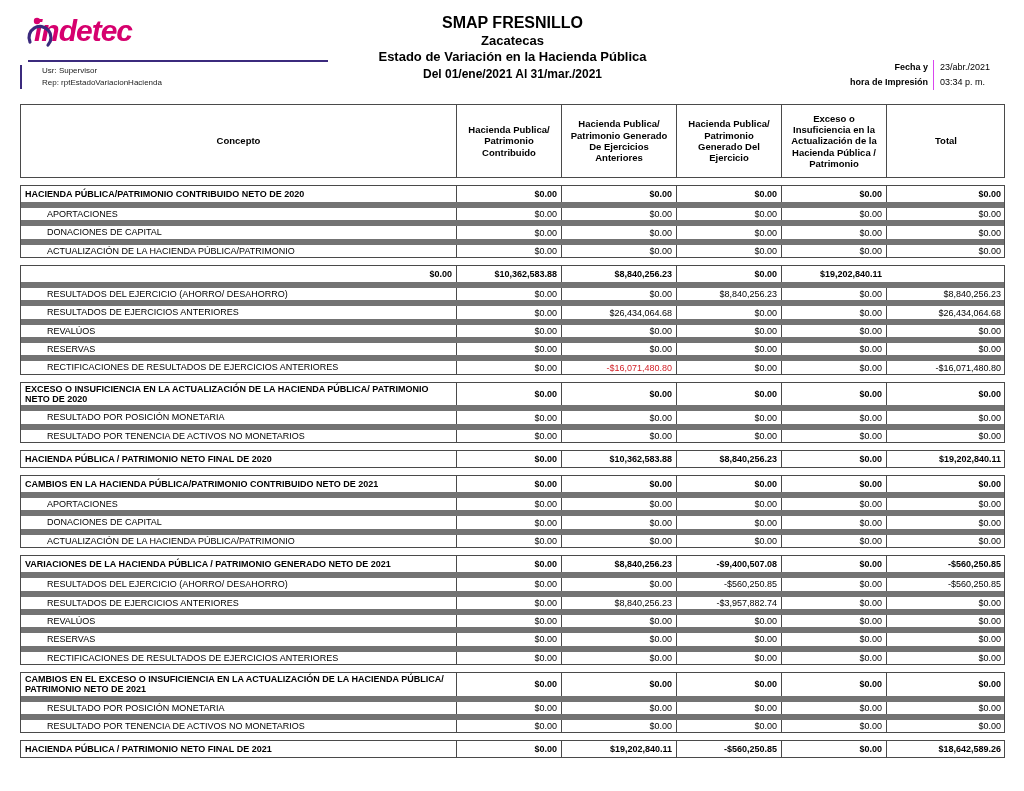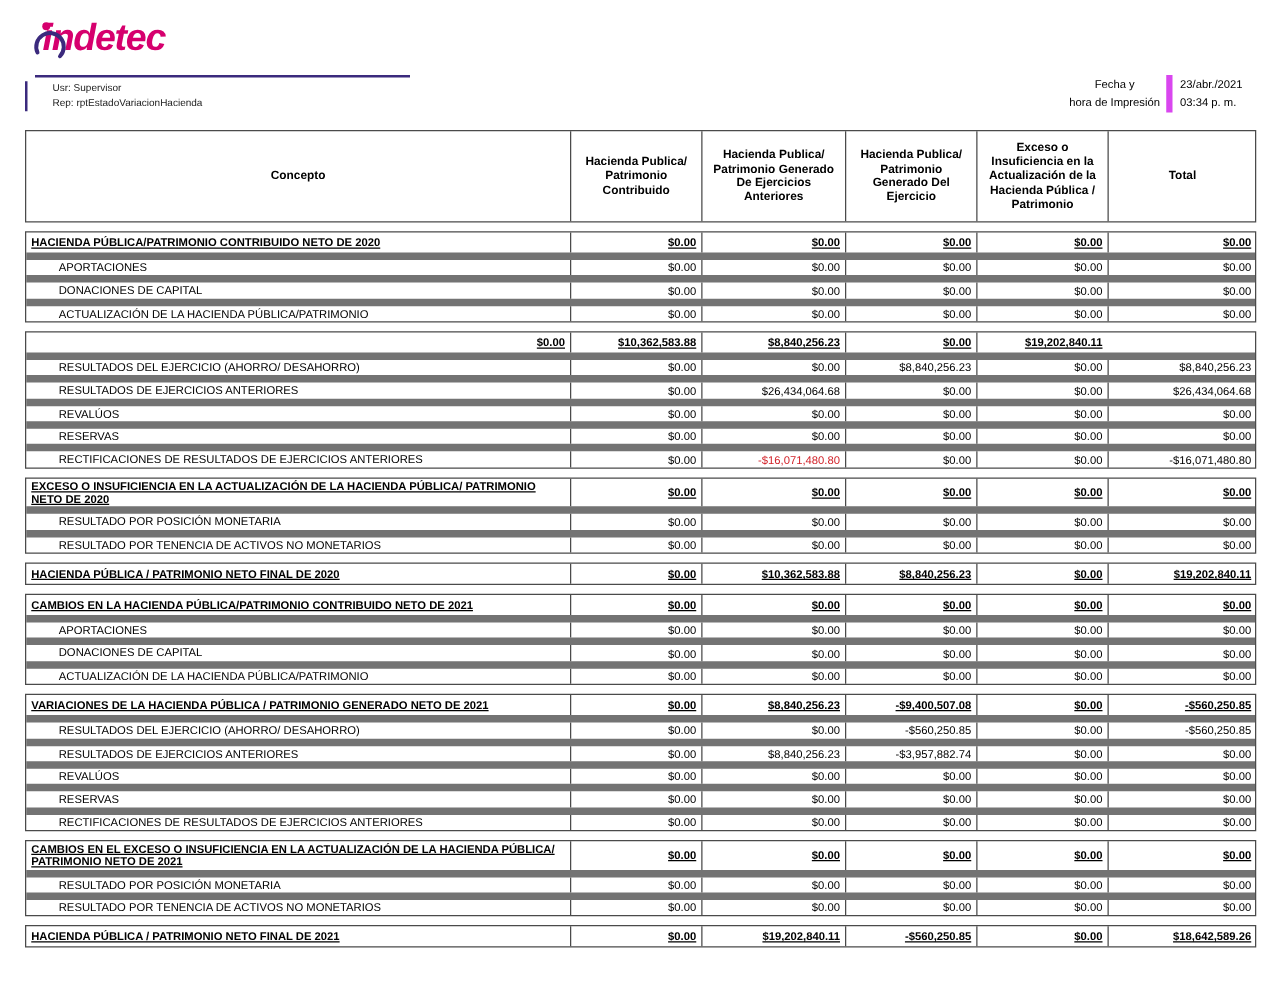--- a/index.html
+++ b/index.html
@@ -27,22 +27,22 @@
   .usr-block { border-left:2px solid var(--purple,#3b2a7d); padding-left:20px; margin-left:-8px; margin-top:3px; }
   .usr-line { font-size:8px; color:#222; line-height:12px; }
 
   .title-block { position:absolute; left:0; right:0; top:2px; text-align:center; }
   .title-1 { font-size:16px; font-weight:bold; }
   .title-2 { font-size:13px; font-weight:bold; margin-top:1px; }
   .title-3 { font-size:13px; font-weight:bold; margin-top:1px; }
   .title-4 { font-size:12px; font-weight:bold; margin-top:3px; }
 
   .date-block { position:absolute; right:0; top:48px; display:flex; }
-  .date-labels { text-align:center; padding-right:5px; }
-  .date-values { border-left:5px solid #d946ef; padding-left:6px; min-width:72px; }
+  .date-labels { text-align:right; padding-right:5px;font-weight:bold; }
+  .date-values { border-left:1px solid #d946ef; padding-left:6px; min-width:72px; }
   .date-labels div, .date-values div { font-size:9px; line-height:15px; white-space:nowrap; }
 
   
   .report-table { margin-top:2px; }
   .grid-row {
     display:grid;
     grid-template-columns:435px 105px 115px 105px 105px 119px;
   }
   .thead { border:1px solid #4a4a4a; }
   .thead .cell {
@@ -50,21 +50,21 @@
     display:flex; align-items:center; justify-content:center;
     text-align:center; font-weight:bold; font-size:9.5px; line-height:1.2;
     white-space:pre-line; padding:2px;
   }
   .cell + .cell { border-left:1px solid #4a4a4a; }
 
   .section { border:1px solid #4a4a4a; margin-top:7px; }
   .trow { min-height:14px; }
   .trow + .trow { border-top:6px solid #737373; }
   .trow-header { min-height:16px; }
-  .trow-header .cell { font-weight:bold;text-decoration:underline; }
+  .trow-header .cell { font-weight:bold; }
   .cell.label {
     display:flex; align-items:center;
     font-size:9px; line-height:1.15; padding:1px 4px;
   }
   .cell.label.indent { padding-left:26px; }
   .cell.num {
     display:flex; align-items:center; justify-content:flex-end;
     font-size:9px; padding:1px 4px; white-space:nowrap;
   }
   .cell.num.neg { color:var(--negred,#d2232a); }
@@ -84,20 +84,26 @@
           <circle cx="13" cy="9" r="3.2" fill="#d6006e"></circle>
         </svg>
       </div>
       <div class="logo-rule"></div>
       <div class="usr-block">
         <div class="usr-line">Usr: Supervisor</div>
         <div class="usr-line">Rep: rptEstadoVariacionHacienda</div>
       </div>
     </div>
 
+    <div class="title-block">
+      <div class="title-1">SMAP FRESNILLO</div>
+      <div class="title-2">Zacatecas</div>
+      <div class="title-3">Estado de Variación en la Hacienda Pública</div>
+      <div class="title-4">Del 01/ene/2021 Al 31/mar./2021</div>
+    </div>
 
     <div class="date-block">
       <div class="date-labels">
         <div>Fecha y</div>
         <div>hora de Impresión</div>
       </div>
       <div class="date-values">
         <div>23/abr./2021</div>
         <div>03:34 p. m.</div>
       </div>

